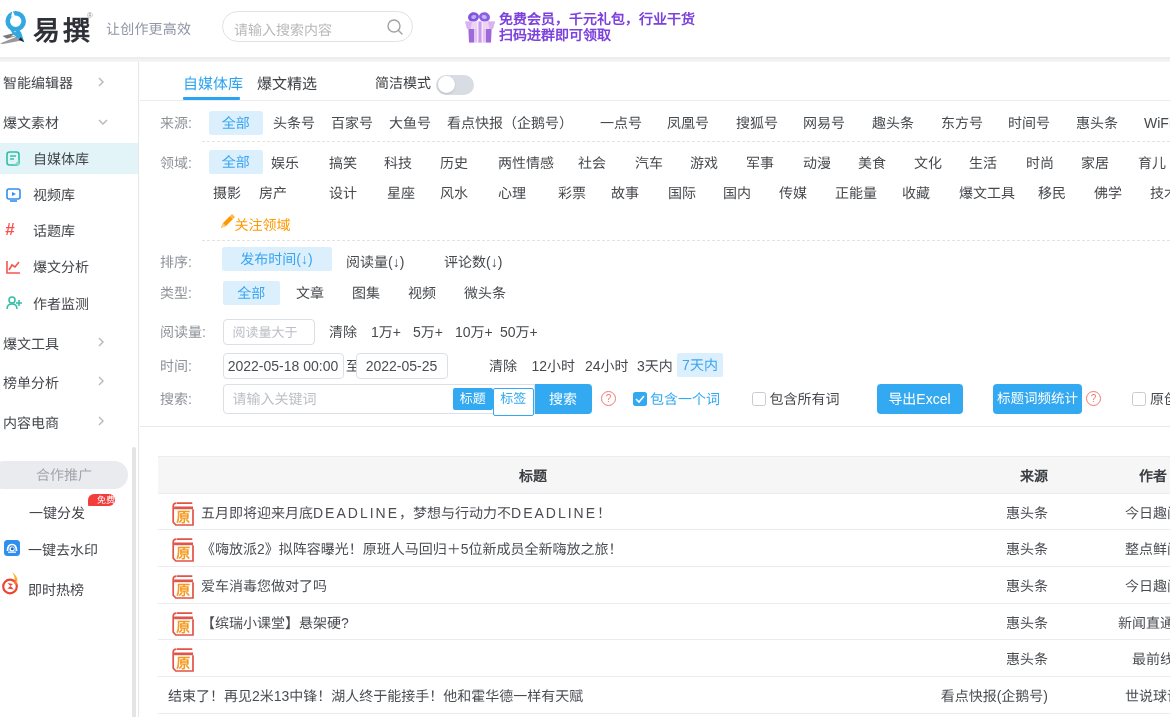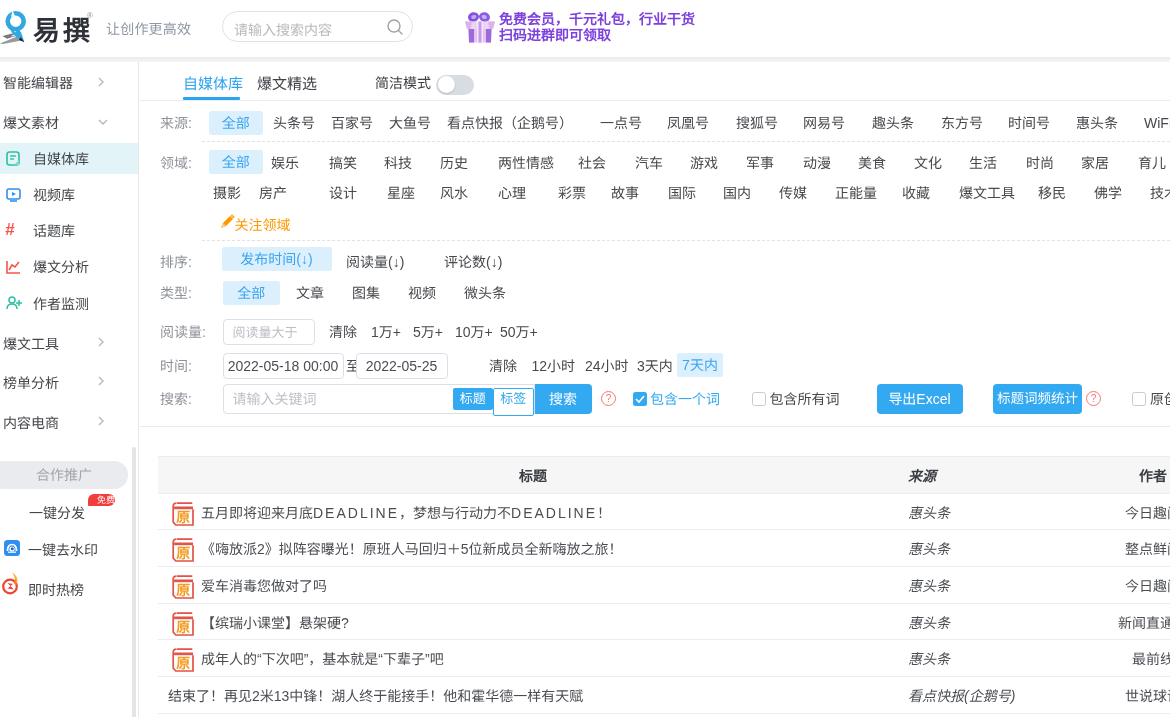--- a/index.html
+++ b/index.html
@@ -45,21 +45,21 @@
 .btn{position:absolute;background:#32a9f1;color:#fff;text-align:center;font-size:14px;border-radius:4px;}
 .qm{position:absolute;width:15px;height:15px;border:1px solid #f4766e;border-radius:50%;color:#f4766e;font-size:10px;text-align:center;line-height:14px;}
 .cb{position:absolute;width:14px;height:14px;border-radius:2.5px;}
 .cb.on{background:#32a9f1;}
 .cb.off{background:#fff;border:1px solid #c8cbd1;}
 
 #tbl{left:158px;top:456px;width:1100px;border-top:1px solid #ececee;}
 .thead{height:36.7px;background:#f6f6f7;display:flex;align-items:center;font-weight:700;color:#3a3d42;border-bottom:1px solid #ececee;}
 .trow{height:36.7px;display:flex;align-items:center;border-bottom:1px solid #ececee;color:#4a4d52;}
 .c1{width:750px;display:flex;align-items:center;padding-left:10px;}
-.c2{width:140px;text-align:left;font-style:italic;}
+.c2{width:140px;text-align:right;}
 .c3{width:210px;text-align:center;white-space:nowrap;}
 .thead .c1{justify-content:center;padding-left:0;}
 .obadge{margin:4px 7px 0 4px;flex:0 0 auto;}
 </style>
 </head>
 <body>
 
 <div id="hdr" class="abs">
   <svg class="abs" style="left:0;top:5px" width="28" height="40" viewBox="0 0 28 40">
     <path d="M2.5 31 L18 27 L10.5 31.5 L17.5 30.5 L7 33.8 Z" fill="#77797c"></path>
@@ -347,21 +347,20 @@
       <div class="c2">惠头条</div>
       <div class="c3">新闻直通车</div>
     </div>
   <div class="trow">
       <div class="c1">
         <svg class="obadge" width="22" height="24" viewBox="0 0 22 24">
           <path d="M5 1.2 L20.3 1.2 M4.5 1.2 C2.3 1.2 1.2 2.2 1.2 4.2 L1.2 20.2 L3.8 23 L21 23 L21 7.2" fill="none" stroke="#e25348" stroke-width="1.7"></path>
           <rect x="2.1" y="4.5" width="18.9" height="2.7" fill="#e25348"></rect>
           <text x="11.3" y="20" font-size="14" fill="#f59b22" text-anchor="middle" font-weight="bold">原</text>
         </svg>
-        <span>成年人的“下次吧”，基本就是“下辈子”吧</span>
       </div>
       <div class="c2">惠头条</div>
       <div class="c3">最前线</div>
     </div>
   <div class="trow">
       <div class="c1">
         <span>结束了！再见2米13中锋！湖人终于能接手！他和霍华德一样有天赋</span>
       </div>
       <div class="c2">看点快报(企鹅号)</div>
       <div class="c3">世说球语</div>

